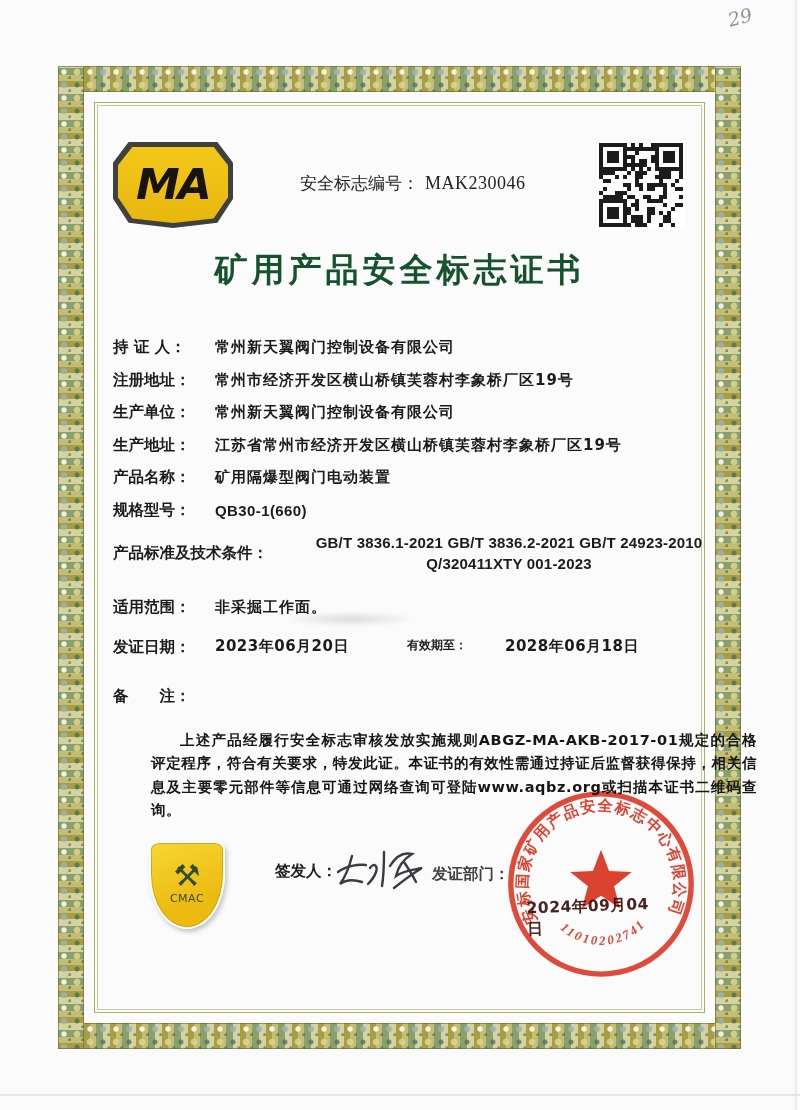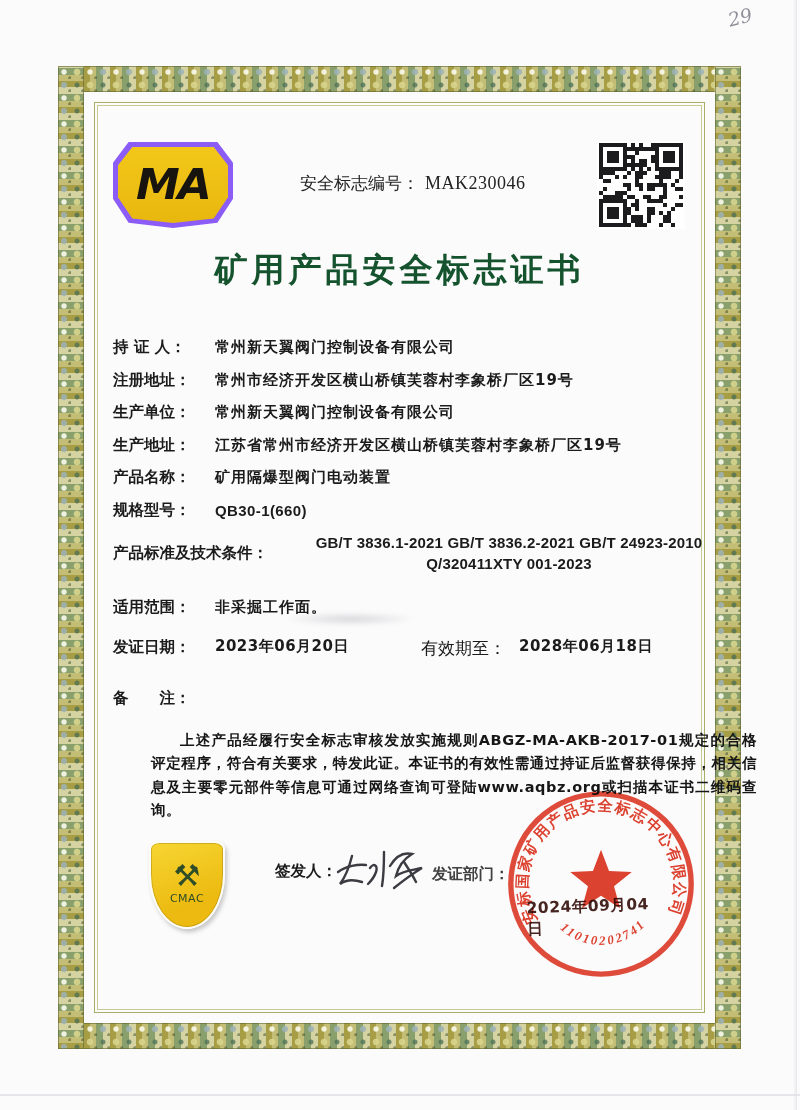--- a/index.html
+++ b/index.html
@@ -44,21 +44,21 @@
       radial-gradient(circle at 19px 6px, rgba(216,212,140,.9) 2.8px, transparent 3.8px),
       radial-gradient(circle at 12px 12px, rgba(60,80,40,.5) 1.4px, transparent 2.2px),
       repeating-linear-gradient(0deg,#a79d44 0 6px,#c4bd75 6px 12px,#89a06d 12px 19px,#d6d3a2 19px 26px);}
   .inner-line-1{position:absolute;left:36px;top:36px;right:36px;bottom:36px;
     border:1.5px solid #a9ae66;}
   .inner-line-2{position:absolute;left:2px;top:2px;right:2px;bottom:2px;
     border:1px solid #c6ca92;}
 
   
   .ma-badge{position:absolute;left:113px;top:142px;width:120px;height:86px;
-    background:#8b5cf6;
+    background:#404040;
     clip-path:polygon(13% 0,87% 0,100% 24%,100% 66%,87% 94%,50% 100%,13% 94%,0 66%,0 24%);}
   .ma-badge-inner{position:absolute;left:5px;top:5px;right:5px;bottom:5px;
     background:linear-gradient(180deg,#f3c71a,#e8b70e);
     clip-path:polygon(13% 0,87% 0,100% 24%,100% 66%,87% 94%,50% 100%,13% 94%,0 66%,0 24%);
     display:flex;align-items:center;justify-content:center;}
   .ma-text{font-weight:900;font-style:italic;font-size:44px;color:#17140f;
     letter-spacing:-2px;transform:scaleY(.95);line-height:1;}
   .cert-no{position:absolute;left:300px;top:172px;font-family:"Liberation Serif","DejaVu Serif",serif;
     font-size:17px;color:#222;}
   .cert-no .num{font-size:18px;letter-spacing:.5px;padding-left:6px;}
@@ -76,21 +76,21 @@
   .frow{display:flex;align-items:flex-start;margin-bottom:11.5px;min-height:21px;}
   .frow .lab{flex:0 0 102px;font-size:15.5px;font-weight:700;white-space:nowrap;}
   .frow .val{font-size:15px;font-weight:700;letter-spacing:1px;line-height:21px;text-align:center;}
   .frow.wide{align-items:center;margin-top:2px;margin-bottom:23px;}
   .frow.wide .lab{flex:0 0 197px;}
   .frow.wide .val{width:398px;letter-spacing:.2px;font-family:"Liberation Sans","DejaVu Sans",sans-serif;}
   .latin .val{font-family:"Liberation Sans","DejaVu Sans",sans-serif;letter-spacing:.4px;}
   .dates-row{display:flex;margin-top:19px;margin-bottom:12px;}
   .dates-row .lab{flex:0 0 102px;font-size:15.5px;font-weight:700;}
   .dates-row .val{flex:0 0 190px;font-size:15px;font-weight:700;letter-spacing:.5px;}
-  .dates-row .lab2{flex:0 0 98px;font-size:17px;font-weight:400;margin-left:16px;}
+  .dates-row .lab2{flex:0 0 98px;font-size:12px;font-weight:700;margin-left:2px;}
   .dates-row .val2{font-size:15px;font-weight:700;letter-spacing:.5px;}
   .remark-row{font-size:15.5px;font-weight:700;margin-top:28px;}
   .smudge{position:absolute;left:283px;top:612px;width:135px;height:14px;border-radius:50%;
     background:radial-gradient(ellipse,rgba(120,120,125,.28),transparent 70%);filter:blur(2px);}
 
   
   .statement{position:absolute;left:103px;top:729px;width:606px;font-size:14.5px;
     font-weight:700;color:#161616;line-height:1.62;text-align:justify;text-indent:2em;
     letter-spacing:.6px;margin-left:48px;}
 

